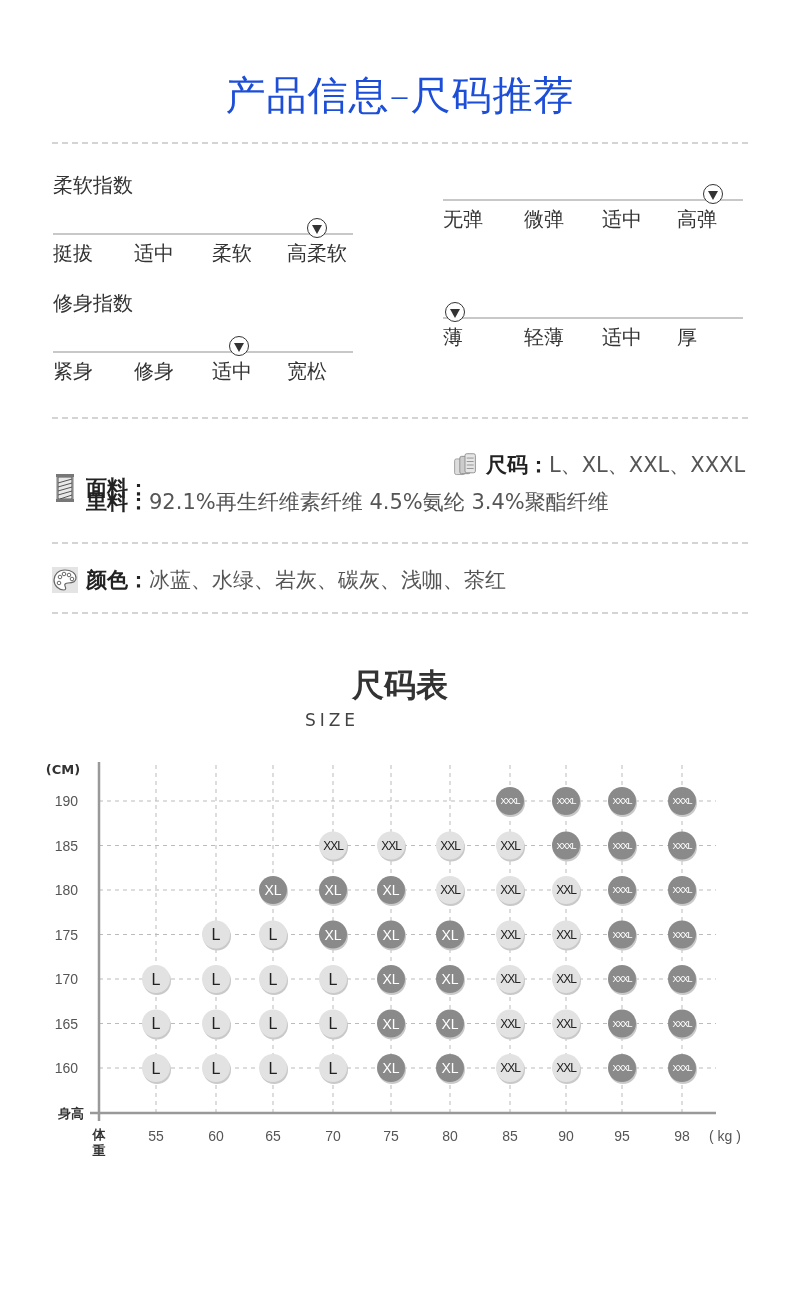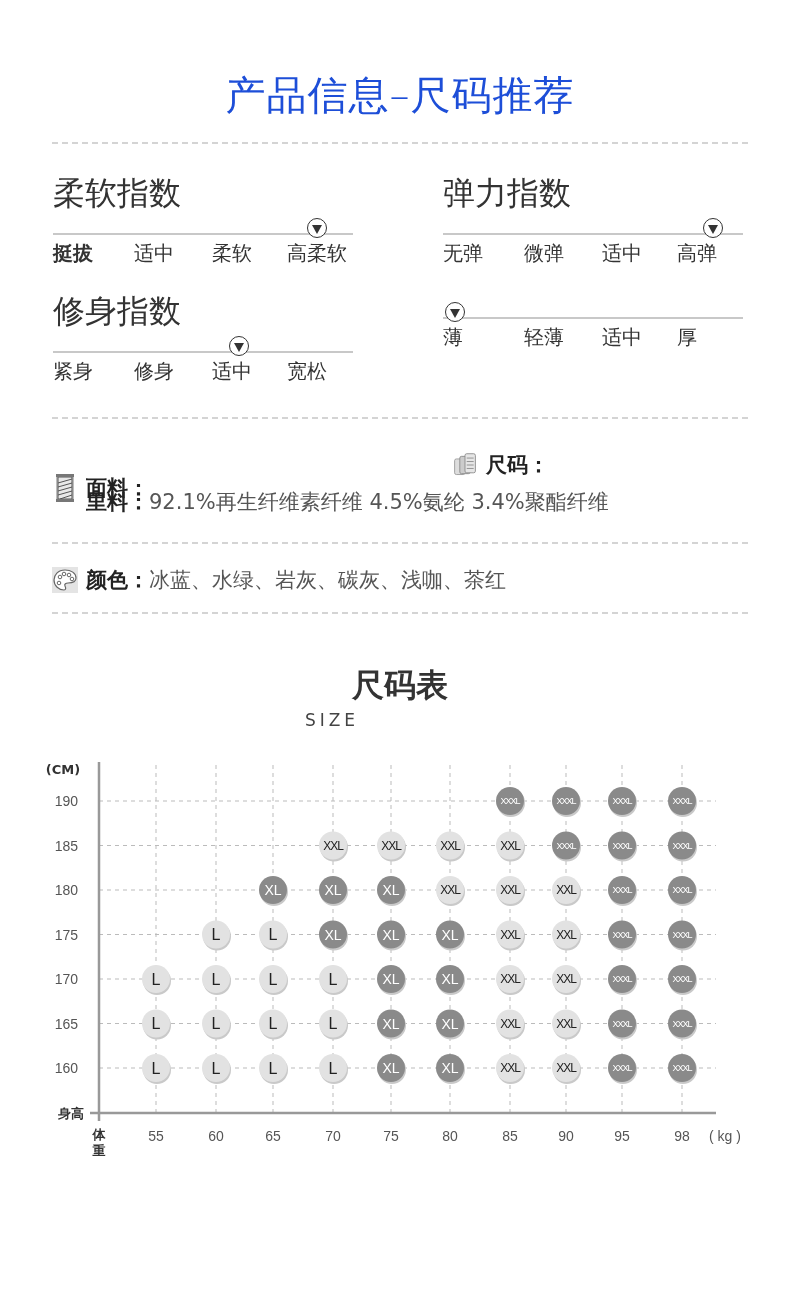--- a/index.html
+++ b/index.html
@@ -10,21 +10,21 @@
   }
   .title {
     position: absolute; top: 68px; left: 0; width: 800px; text-align: center;
     font-size: 40px; color: #1d4ed8; font-weight: 300; letter-spacing: 1px;
   }
   .dash {
     position: absolute; left: 52px; width: 696px; height: 0;
     border-top: 2px dashed #d4d4d4;
   }
   .index-block { position: absolute; width: 300px; }
-  .index-title { font-size: 32px; color: #333; height: 34px; }
+  .index-title { font-size: 20px; color: #333; height: 34px; }
   .index-track { position: relative; height: 20px; margin-top: 12px; }
   .index-line { position: absolute; left: 0; right: 0; top: 15px; border-top: 2px solid #c8c8c8; }
   .index-marker {
     position: absolute; top: 0; width: 20px; height: 20px; border-radius: 50%;
     border: 1.5px solid #333; background: #fff; display: flex; align-items: center; justify-content: center;
     transform: translateX(-50%);
   }
   .index-marker::after {
     content: ""; width: 0; height: 0;
     border-left: 5px solid transparent; border-right: 5px solid transparent;
@@ -54,29 +54,28 @@
 <div class="title">产品信息–尺码推荐</div>
 <div class="dash" style="top:142px"></div>
 
 <div class="index-block" style="left:53px; top:172px;">
   <div class="index-title">柔软指数</div>
   <div class="index-track">
     <div class="index-line"></div>
     <div class="index-marker" style="left: 264px;"></div>
   </div>
   <div class="index-labels">
-      <span class="index-label" style="left: 0px; font-weight: bold;">挺拔</span>
+      <span class="index-label" style="left: 0px;">挺拔</span>
       <span class="index-label" style="left: 81px;">适中</span>
       <span class="index-label" style="left: 159px;">柔软</span>
       <span class="index-label" style="left: 234px;">高柔软</span>
     </div>
 </div>
 
 <div class="index-block" style="left:443px; top:172px;">
-  <div class="index-title">弹力指数</div>
   <div class="index-track">
     <div class="index-line"></div>
     <div class="index-marker" style="left: 270px;"></div>
   </div>
   <div class="index-labels">
       <span class="index-label" style="left: 0px;">无弹</span>
       <span class="index-label" style="left: 81px;">微弹</span>
       <span class="index-label" style="left: 159px;">适中</span>
       <span class="index-label" style="left: 234px;">高弹</span>
     </div>
@@ -127,20 +126,21 @@
 <div class="info-row" style="left:452px; top:450px;">
   <span class="icon-box">
     <svg width="30" height="30" viewBox="0 0 30 30">
       <rect x="3" y="8" width="12" height="18" rx="2" fill="#ddd" stroke="#999"></rect>
       <rect x="9" y="5" width="12" height="20" rx="2" fill="#ccc" stroke="#888"></rect>
       <rect x="15" y="2" width="12" height="22" rx="2" fill="#e6e6e6" stroke="#888"></rect>
       <path d="M17 7 H25 M17 11 H25 M17 15 H25 M17 19 H25" stroke="#888"></path>
     </svg>
   </span>
   <span class="info-key">尺码：</span>
+  <span class="info-val">L、XL、XXL、XXXL</span>
 </div>
 
 <div class="info-row" style="left:86px; top:488px;">
   <span class="info-key">里料：</span>
   <span class="info-val">92.1%再生纤维素纤维 4.5%氨纶 3.4%聚酯纤维</span>
 </div>
 
 <div class="dash" style="top:542px"></div>
 
 <div class="info-row" style="left:52px; top:565px;">

